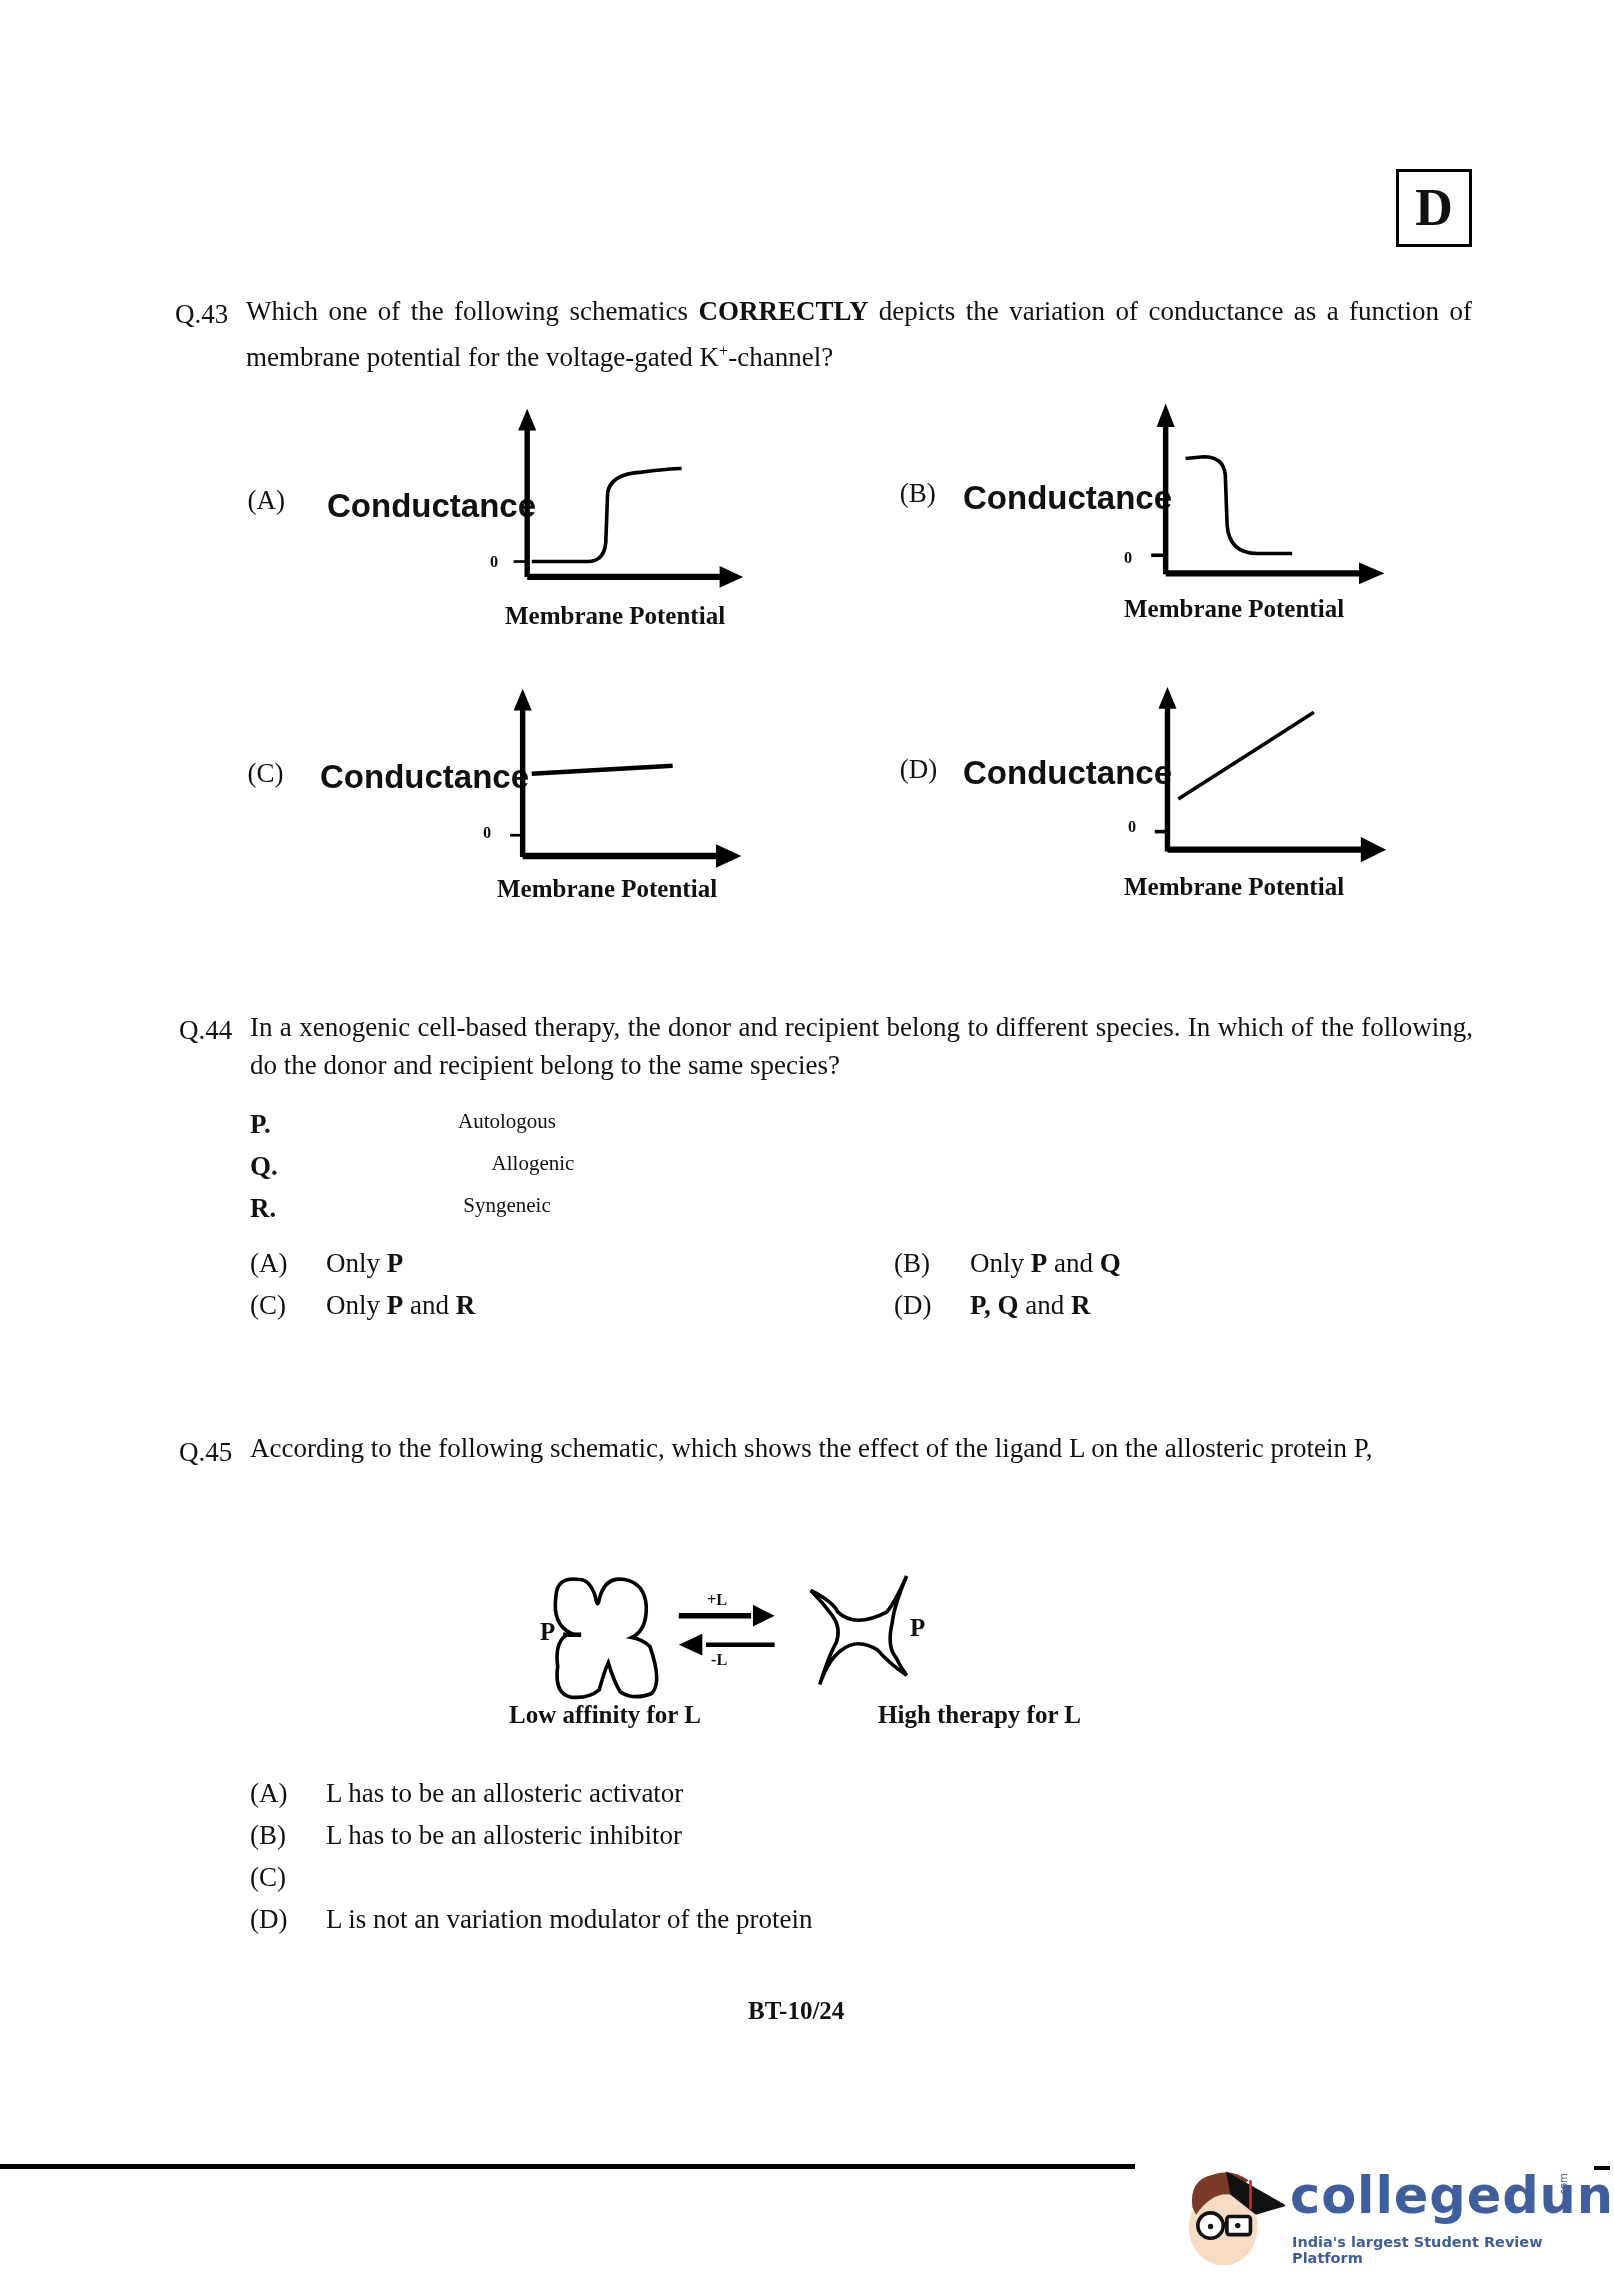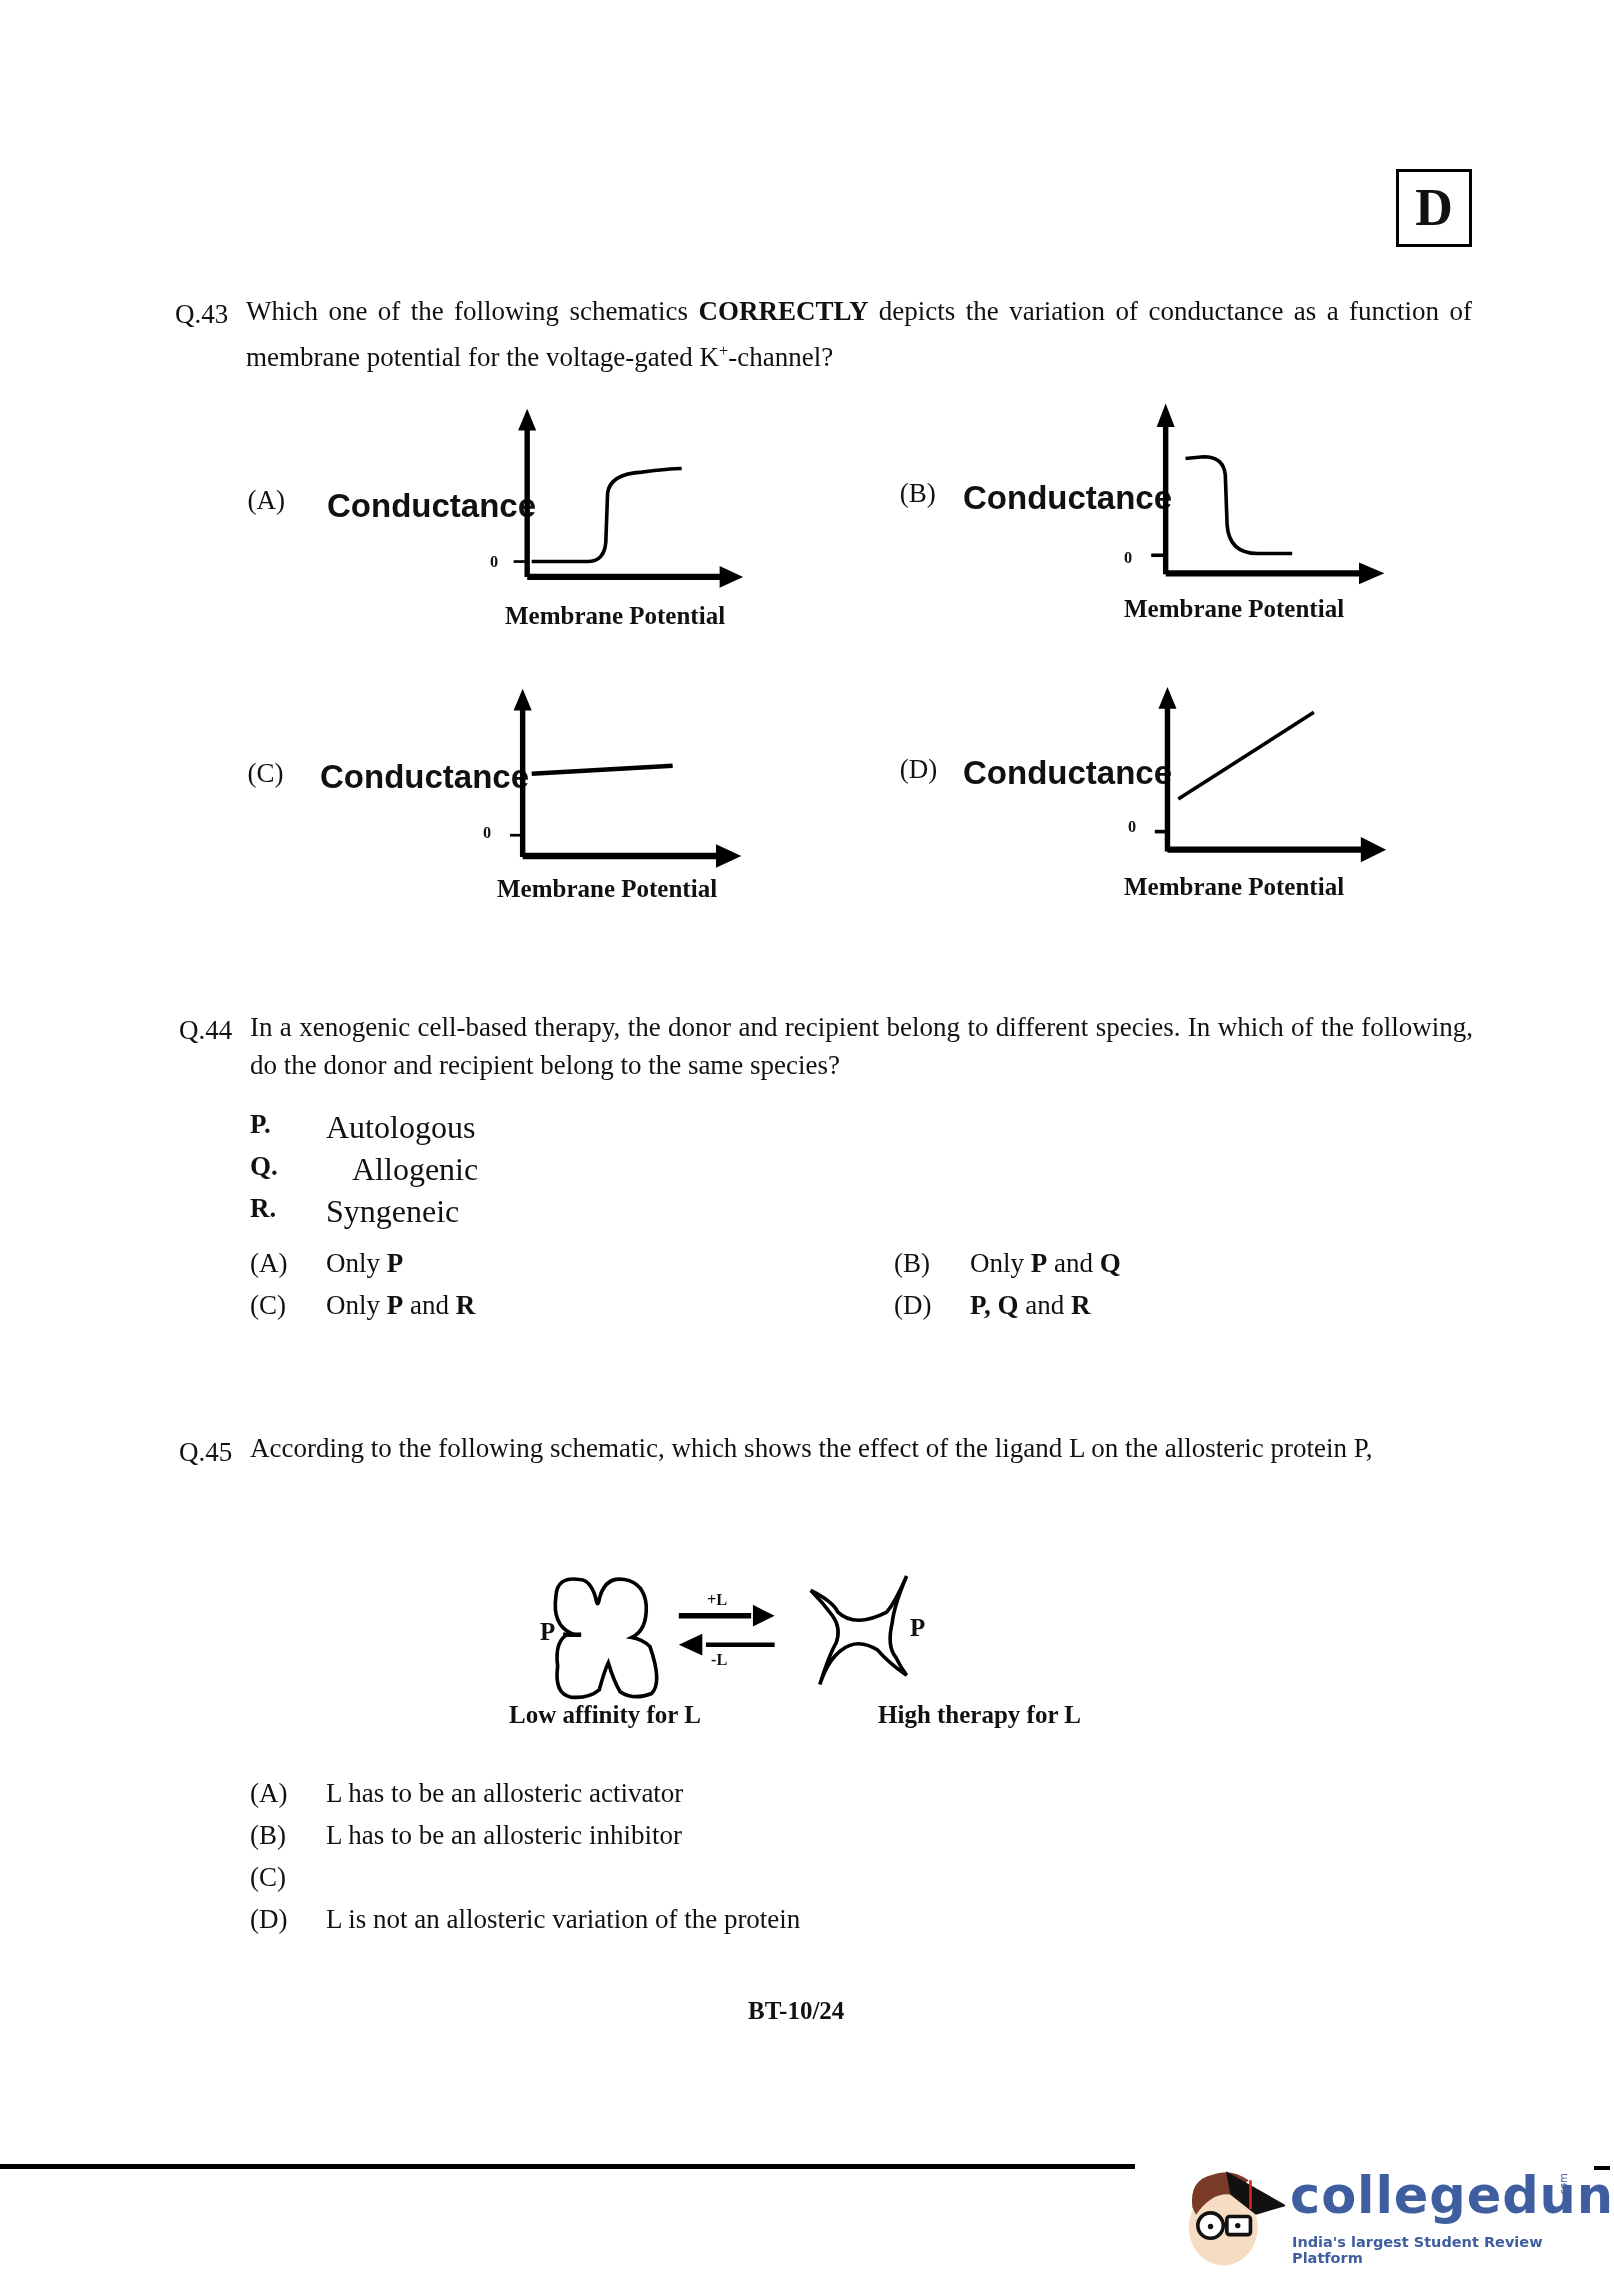--- a/index.html
+++ b/index.html
@@ -16,21 +16,21 @@
     font-family: "Liberation Serif", serif; font-weight: bold; font-size: 52px; line-height: 1;
   }
   .qnum { font-size: 27px; font-family: "Liberation Serif", serif; margin-left: 41px; }
   .qtext { font-size: 27px; font-family: "Liberation Serif", serif; line-height: 40px; text-align: justify; }
   .qtext b { font-weight: bold; }
   .opt-label { font-size: 27px; font-family: "Liberation Serif", serif; }
   .graph-label { font-size: 33px; font-weight: bold; font-family: Liberation Sans, sans-serif; }
   .axis-title { font-size: 25px; font-weight: bold; font-family: "Liberation Serif", serif; }
   .zero { font-size: 16.3px; font-weight: bold; font-family: "Liberation Serif", serif; }
   .item-letter { font-size: 27px; font-weight: bold; font-family: "Liberation Serif", serif; }
-  .item-text { font-size: 32px; font-family: "Liberation Serif", serif; }
+  .item-text { font-size: 21px; font-family: "Liberation Serif", serif; text-align: center; }
   .ans-text { font-size: 27px; font-family: "Liberation Serif", serif; }
   .ans-text b { font-weight: bold; }
   .schem-label { font-size: 25px; font-weight: bold; font-family: "Liberation Serif", serif; }
   .footer-code { font-size: 25px; font-weight: bold; font-family: "Liberation Serif", serif; }
   .logo-text { font-family: "DejaVu Sans", sans-serif; color: #3f5ea0; }
 </style>
 </head>
 <body>
 
 <div class="abs set-box">D</div>
@@ -155,21 +155,21 @@
   </div>
   <div style="position:relative; height:42px;">
     <span class="abs ans-text" style="left:0;">(B)</span>
     <span class="abs ans-text" style="left:76px; white-space:nowrap;">L has to be an allosteric inhibitor</span>
   </div>
   <div style="position:relative; height:42px;">
     <span class="abs ans-text" style="left:0;">(C)</span>
   </div>
   <div style="position:relative; height:42px;">
     <span class="abs ans-text" style="left:0;">(D)</span>
-    <span class="abs ans-text" style="left:76px; white-space:nowrap;">L is not an allosteric variation of the protein</span>
+    <span class="abs ans-text" style="left:76px; white-space:nowrap;">L is not an variation modulator of the protein</span>
   </div>
 </div>
 
 <div class="abs footer-code" style="left:748px; top:1997px;">BT-10/24</div>
 
 <div class="abs" style="left:0; top:2164px; width:1135px; height:5.4px; background:#000;"></div>
 <div class="abs" style="left:1594px; top:2166px; width:16.3px; height:3.6px; background:#000;"></div>
 
 <div class="abs" style="left:1176px; top:2144px; width:398px; height:136px;">
   <svg class="abs" style="left:0; top:0;" width="109" height="136" viewBox="0 0 120 150">

